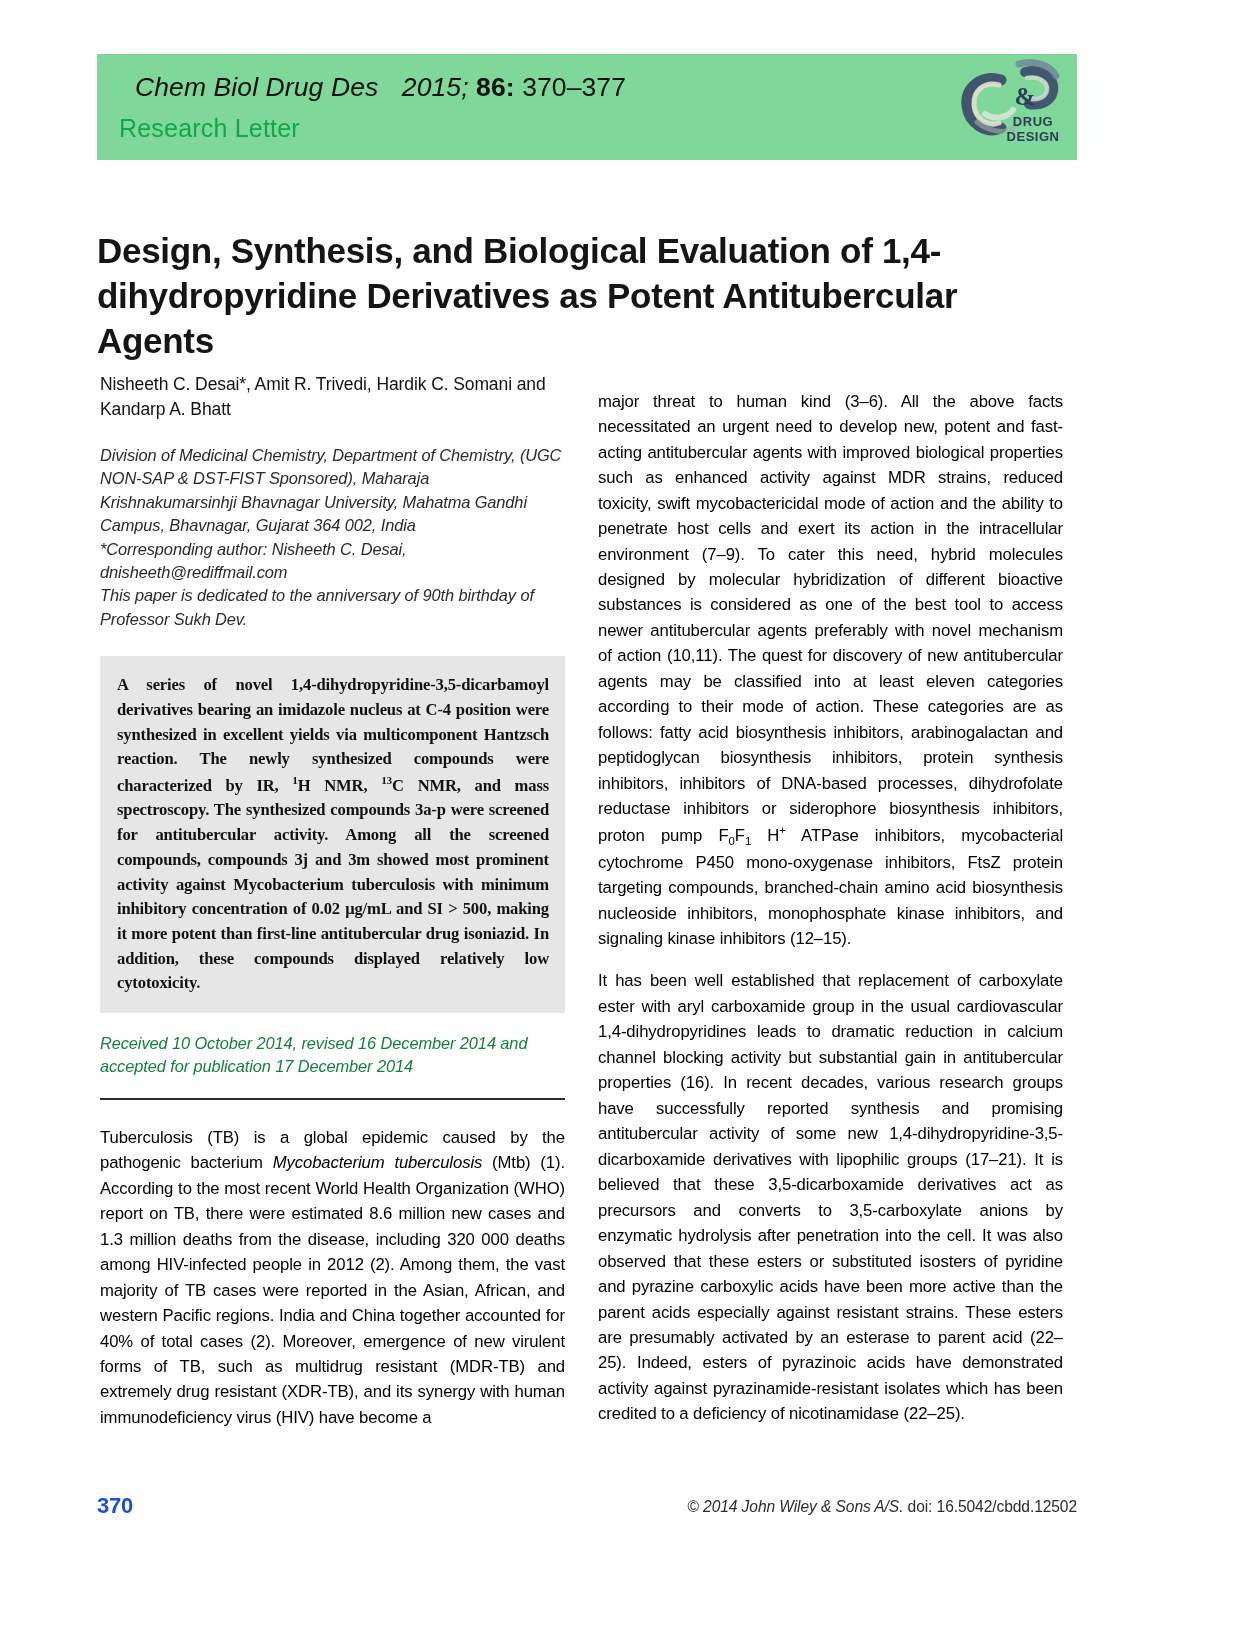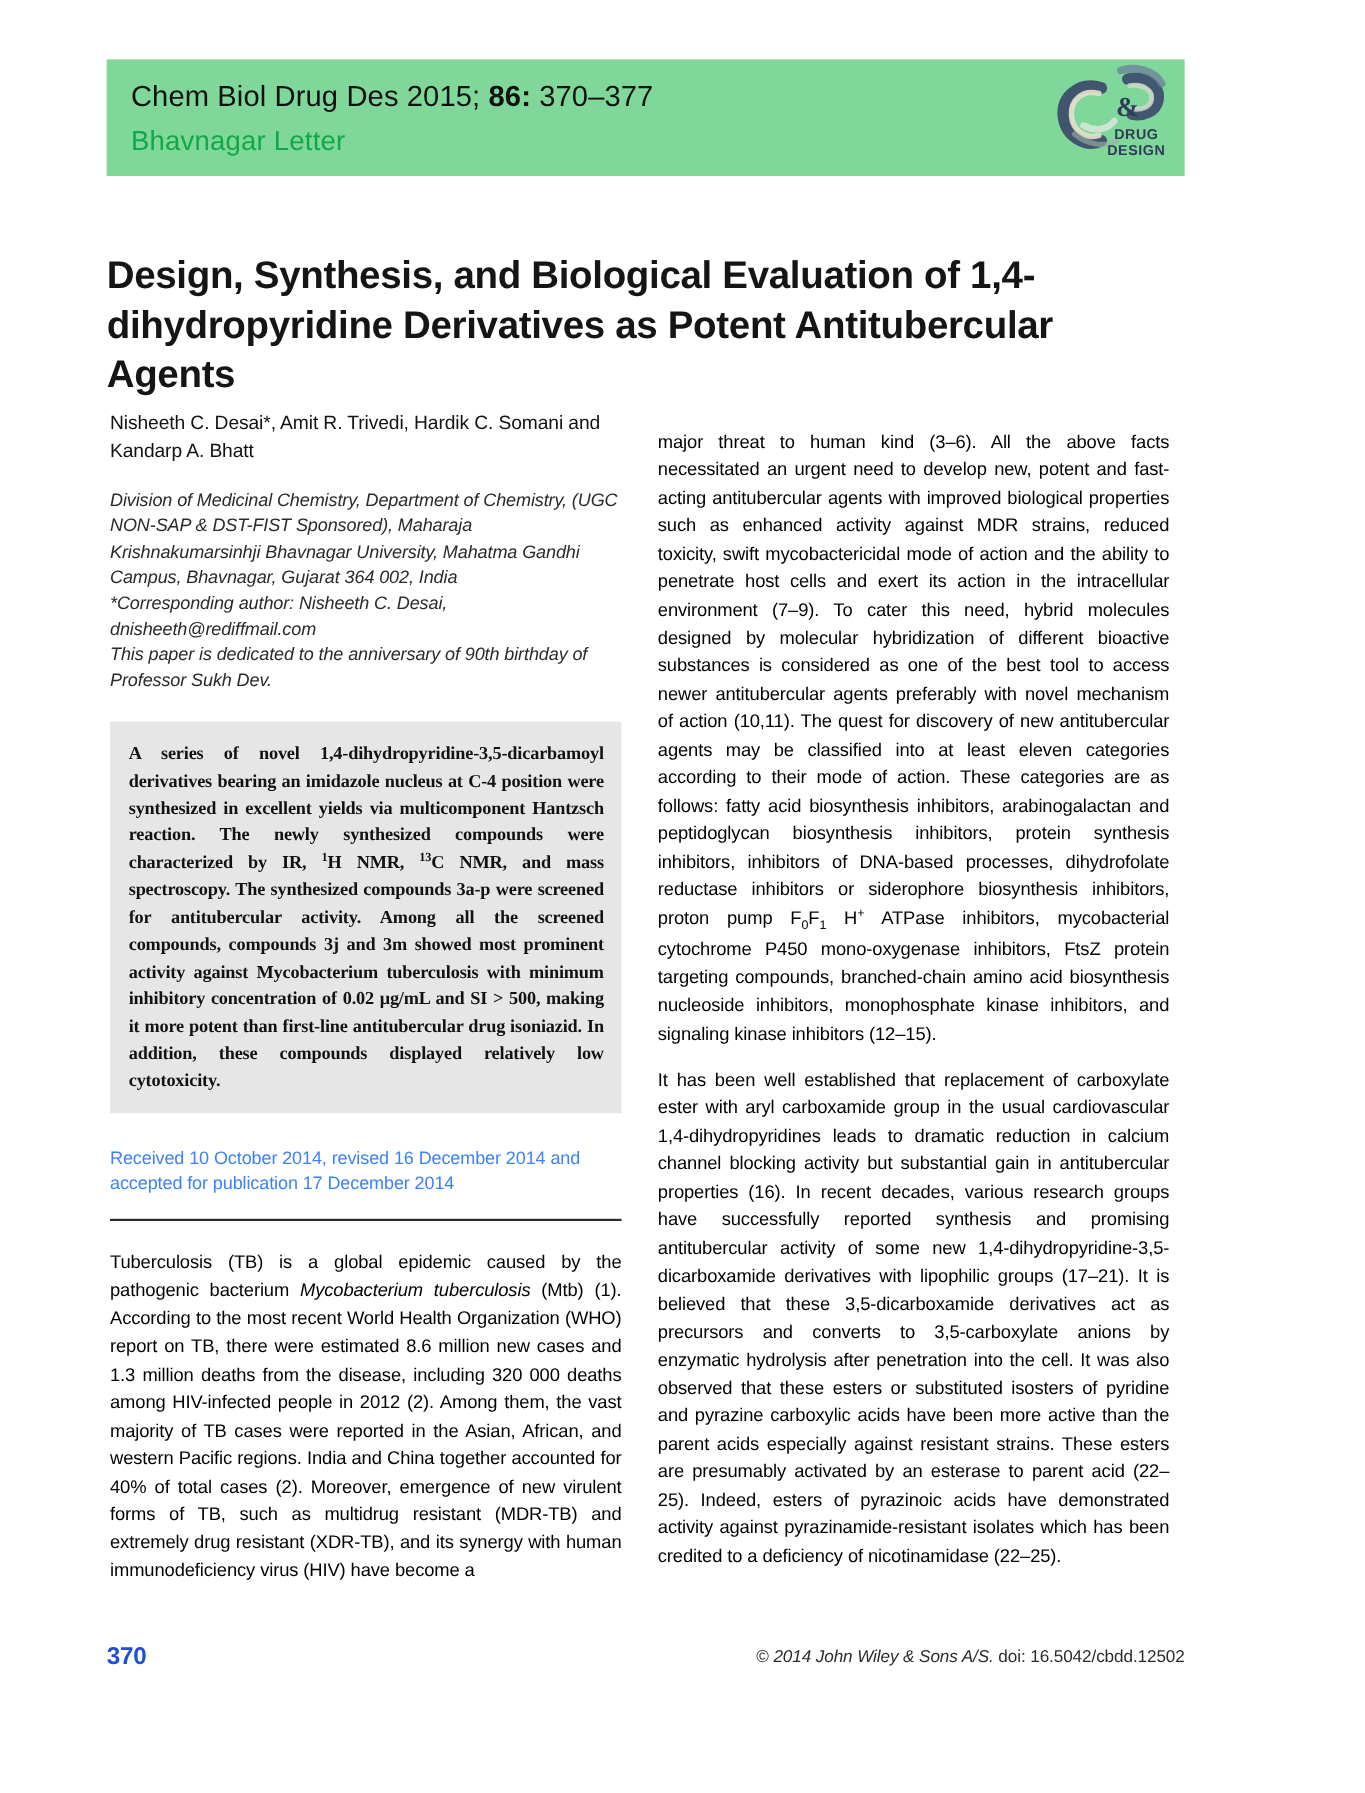--- a/index.html
+++ b/index.html
@@ -34,20 +34,22 @@
     padding: 18px 26px 0 22px;
   }
   .banner-journal {
     font-size: 26.5px;
     line-height: 1.15;
     letter-spacing: 0.1px;
     color: #111111;
     white-space: nowrap;
   }
   .banner-journal .jname {
+    font-style: italic;
+    margin-left: 16px;
   }
   .banner-journal .jvol {
     font-weight: bold;
     font-style: normal;
   }
   .banner-journal .jpages {
     font-style: normal;
   }
   .banner-type {
     margin-top: 12px;
@@ -124,25 +126,26 @@
     margin-top: 25px;
     font-size: 16.4px;
     line-height: 1.42;
     letter-spacing: -0.1px;
     color: #1c1c1c;
   }
   .keywords .kw-label { font-weight: bold; }
   .keywords .kw-ital { font-style: italic; }
 
   .dates {
-    margin-top: 30px;
+    margin-top: 19px;
     font-size: 16.4px;
     line-height: 1.42;
     letter-spacing: -0.1px;
-    color: #3b82f6;
+    color: #15803d;
+    font-style: italic;
   }
 
   .rule {
     margin-top: 19px;
     border: 0;
     border-top: 2.2px solid #2b2b2b;
     width: 100%;
   }
 
   .bodytext {
@@ -191,21 +194,21 @@
 
 <div class="page">
 
   <div class="banner">
     <div class="banner-journal">
       <span class="jname">Chem Biol Drug Des</span>
       <span class="jname">2015;</span>
       <span class="jvol">86:</span>
       <span class="jpages">370–377</span>
     </div>
-    <div class="banner-type">Bhavnagar Letter</div>
+    <div class="banner-type">Research Letter</div>
 
     <div class="logo">
       <svg viewBox="0 0 108 98" width="108" height="98">
 
         <g fill="none" stroke-linecap="round" stroke-linejoin="round">
           <path d="M46 22 C26 16, 10 30, 12 48 C14 66, 32 76, 46 70" stroke="#3c4a6b" stroke-width="11" opacity="0.92"></path>
           <path d="M44 27 C29 23, 18 33, 19 47 C20 61, 33 69, 44 65" stroke="#e4e0cd" stroke-width="5" opacity="0.9"></path>
           <path d="M70 14 C86 10, 100 20, 98 33 C96 44, 84 48, 74 46" stroke="#3c4a6b" stroke-width="10" opacity="0.9"></path>
           <path d="M72 20 C84 18, 93 24, 92 32 C91 40, 82 42, 75 41" stroke="#cfd8cb" stroke-width="4.5" opacity="0.85"></path>
           <path d="M64 6 C78 2, 95 6, 101 18" stroke="#6d7f9c" stroke-width="7" opacity="0.75"></path>

